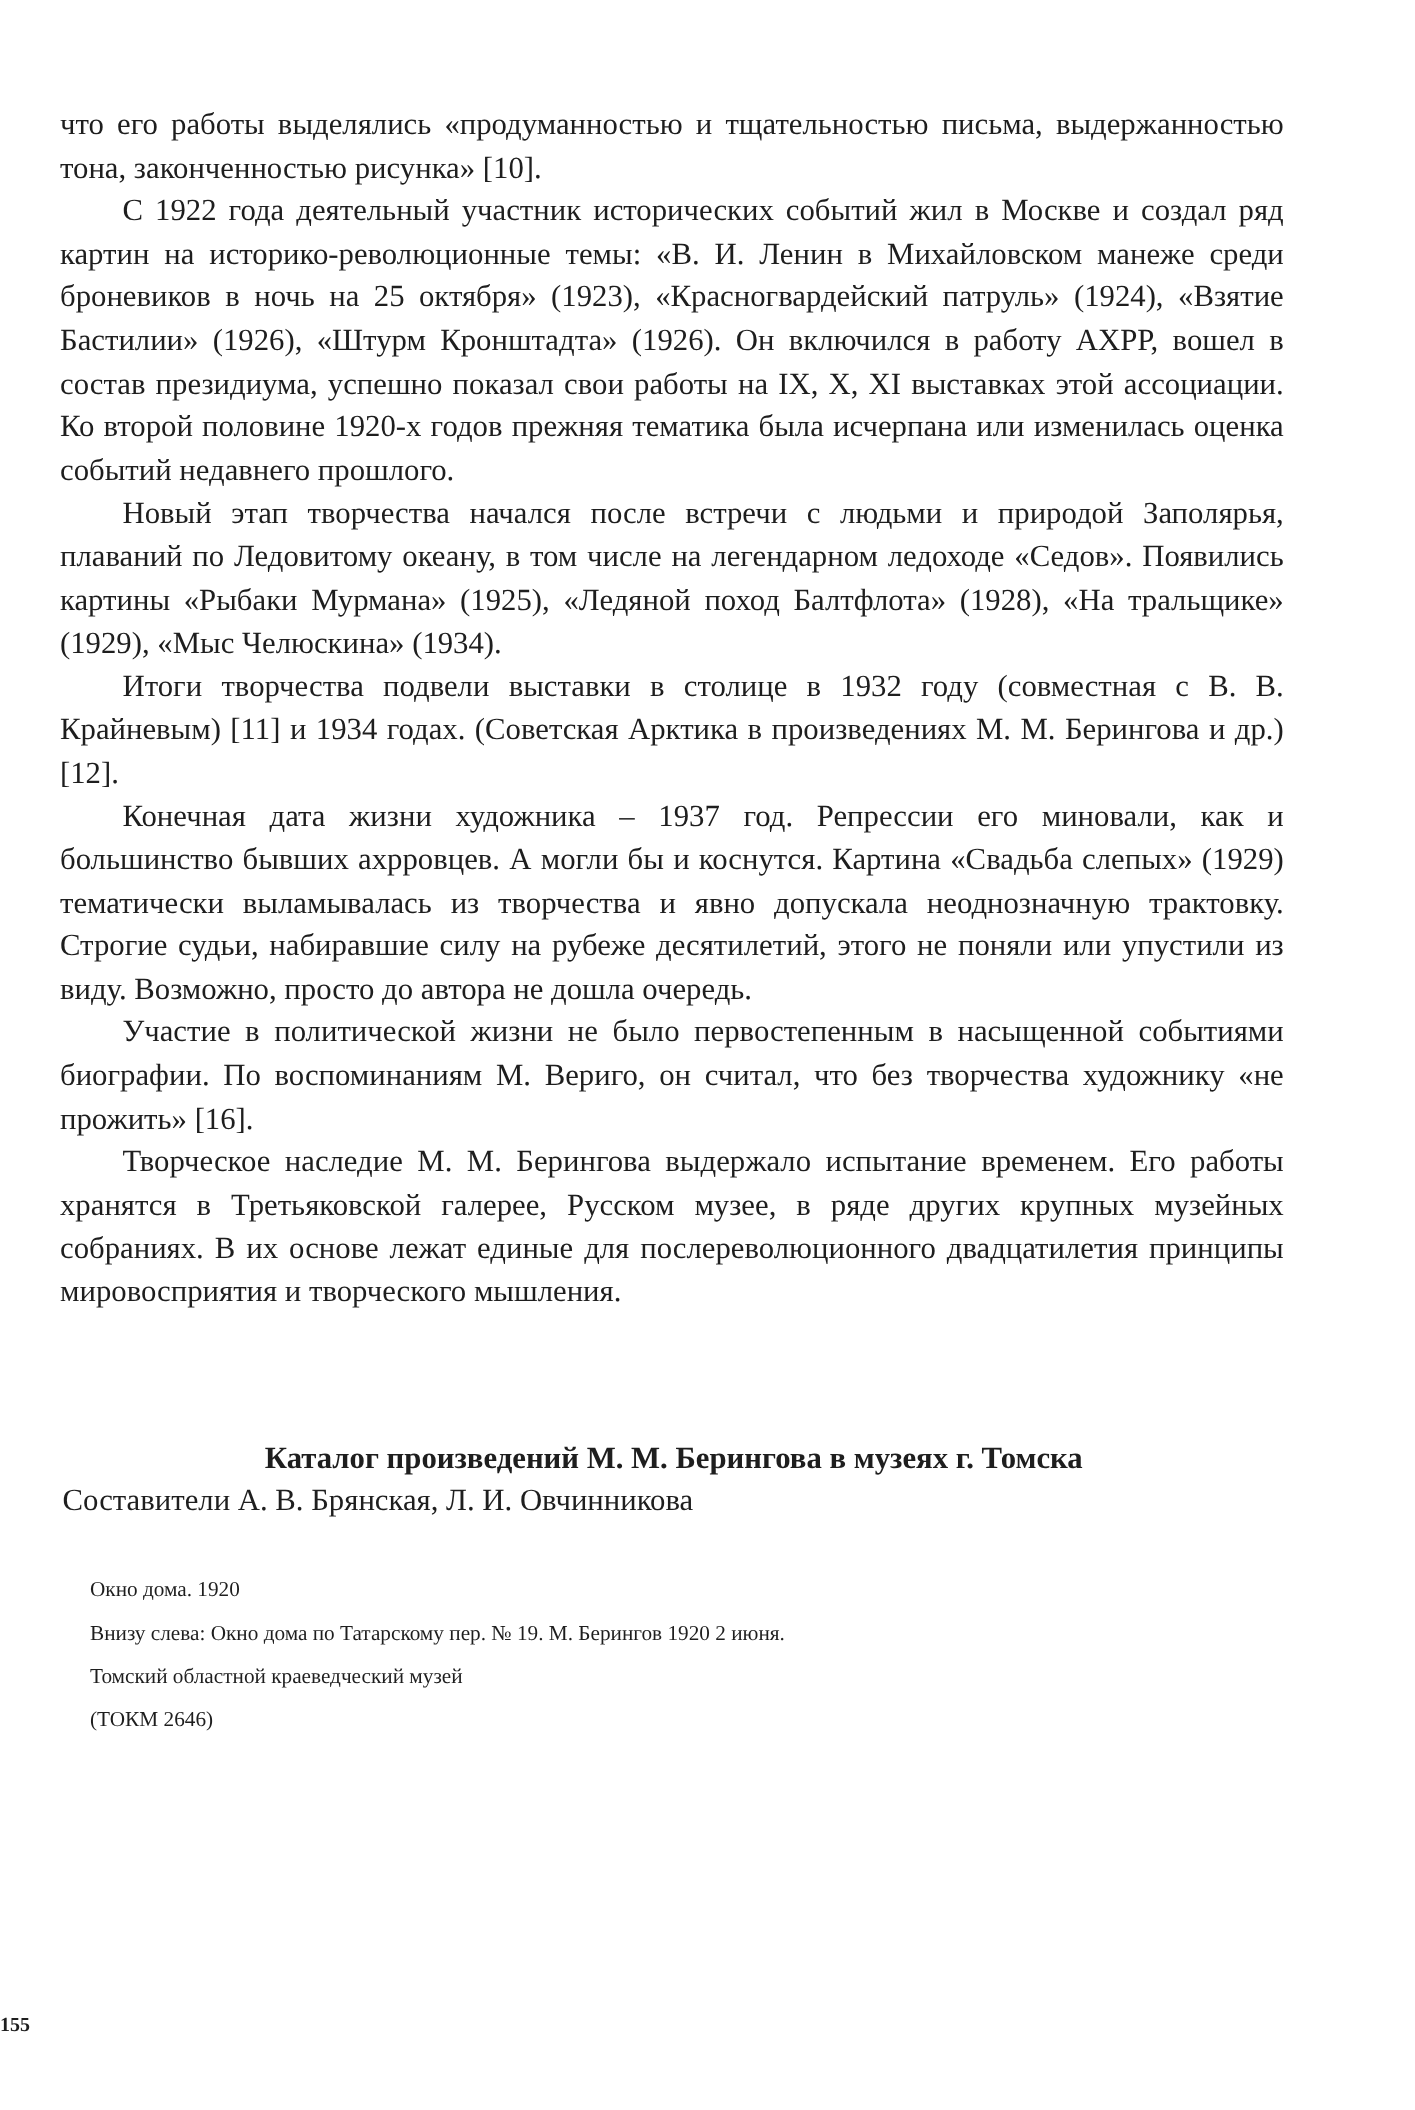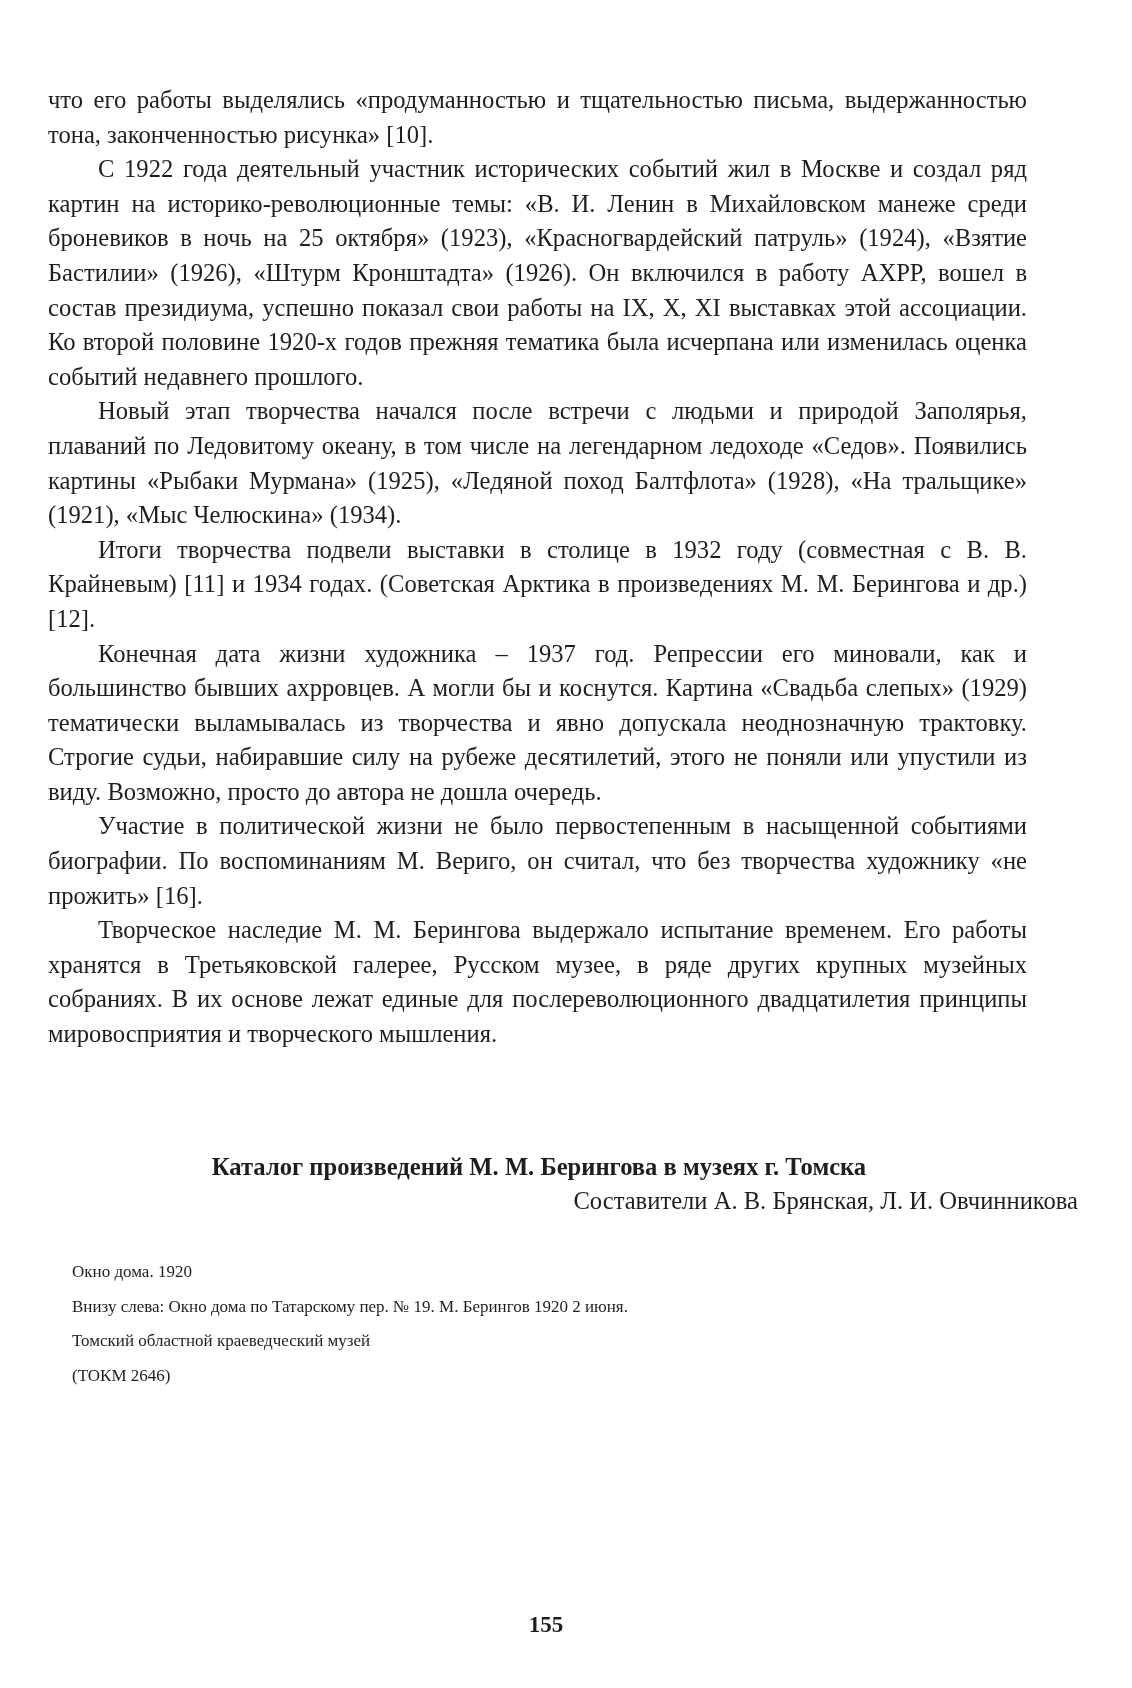--- a/index.html
+++ b/index.html
@@ -35,56 +35,55 @@
   .catalog-heading {
     text-align: center;
     font-weight: bold;
     font-size: 24.6px;
     line-height: 34px;
     width: 1078px;
     margin-left: -48px;
     box-sizing: border-box;
   }
   .catalog-sub {
-    text-align: right;
+    text-align: left;
     font-size: 24.6px;
     line-height: 34px;
     width: 1078px;
     margin-left: -48px;
-    padding-left: 68px;
+    padding-left: 50px;
     box-sizing: border-box;
   }
   .entry {
     position: absolute;
     left: 48px;
     top: 1255px;
     width: 1000px;
   }
   .entry div {
     font-size: 17px;
     line-height: 34.5px;
     white-space: nowrap;
     margin-left: 24px;
   }
   .page-number {
     position: absolute;
     left: 0; width: 1092px;
     top: 1612px;
-    text-align: center;
     font-weight: bold;
-    font-size: 23px;
+    font-size: 16px;
   }
 </style>
 </head>
 <body>
 
 <div class="page body-text">
   <p class="cont">что его работы выделялись «продуманностью и тщательностью письма, вы­держанностью тона, законченностью рисунка» [10].</p>
   <p>С 1922 года деятельный участник исторических событий жил в Москве и соз­дал ряд картин на историко-революционные темы: «В. И. Ленин в Михайловском манеже среди броневиков в ночь на 25 октября» (1923), «Красногвардейский па­труль» (1924), «Взятие Бастилии» (1926),  «Штурм Кронштадта» (1926). Он вклю­чился в работу АХРР, вошел в состав президиума, успешно показал свои работы на IX, X, XI выставках этой ассоциации. Ко второй половине 1920-х годов прежняя тематика была исчерпана или изменилась оценка событий недавнего прошлого.</p>
-  <p>Новый этап творчества начался после встречи с людьми и природой Запо­лярья, плаваний по Ледовитому океану, в том числе на легендарном ледоходе «Седов». Появились картины «Рыбаки Мурмана» (1925), «Ледяной поход Балт­флота» (1928), «На тральщике» (1921), «Мыс Челюскина» (1934).</p>
+  <p>Новый этап творчества начался после встречи с людьми и природой Запо­лярья, плаваний по Ледовитому океану, в том числе на легендарном ледоходе «Седов». Появились картины «Рыбаки Мурмана» (1925), «Ледяной поход Балт­флота» (1928), «На тральщике» (1929), «Мыс Челюскина» (1934).</p>
   <p>Итоги творчества подвели выставки в столице в 1932 году (совместная с В. В. Крайневым) [11] и 1934 годах. (Советская Арктика в произведениях М. М. Берингова и др.) [12].</p>
   <p>Конечная дата жизни художника – 1937 год. Репрессии его миновали, как и большинство бывших ахрровцев. А могли бы и коснутся. Картина «Свадьба сле­пых» (1929) тематически выламывалась из творчества и явно допускала неодно­значную трактовку. Строгие судьи, набиравшие силу на рубеже десятилетий, этого не поняли или упустили из виду. Возможно, просто до автора не дошла очередь.</p>
   <p>Участие в политической жизни не было первостепенным в насыщенной со­бытиями биографии. По воспоминаниям М. Вериго, он считал,  что без творчества художнику «не прожить» [16].</p>
   <p>Творческое наследие М. М. Берингова выдержало испытание временем. Его работы хранятся в Третьяковской галерее, Русском музее, в ряде других крупных музейных собраниях. В их основе лежат единые для послереволюционного двад­цатилетия принципы мировосприятия и творческого мышления.</p>
 </div>
 
 <div class="catalog">
   <div class="catalog-heading">Каталог произведений М. М. Берингова в музеях г. Томска</div>
   <div class="catalog-sub">Составители А. В. Брянская, Л. И. Овчинникова</div>
 </div>

